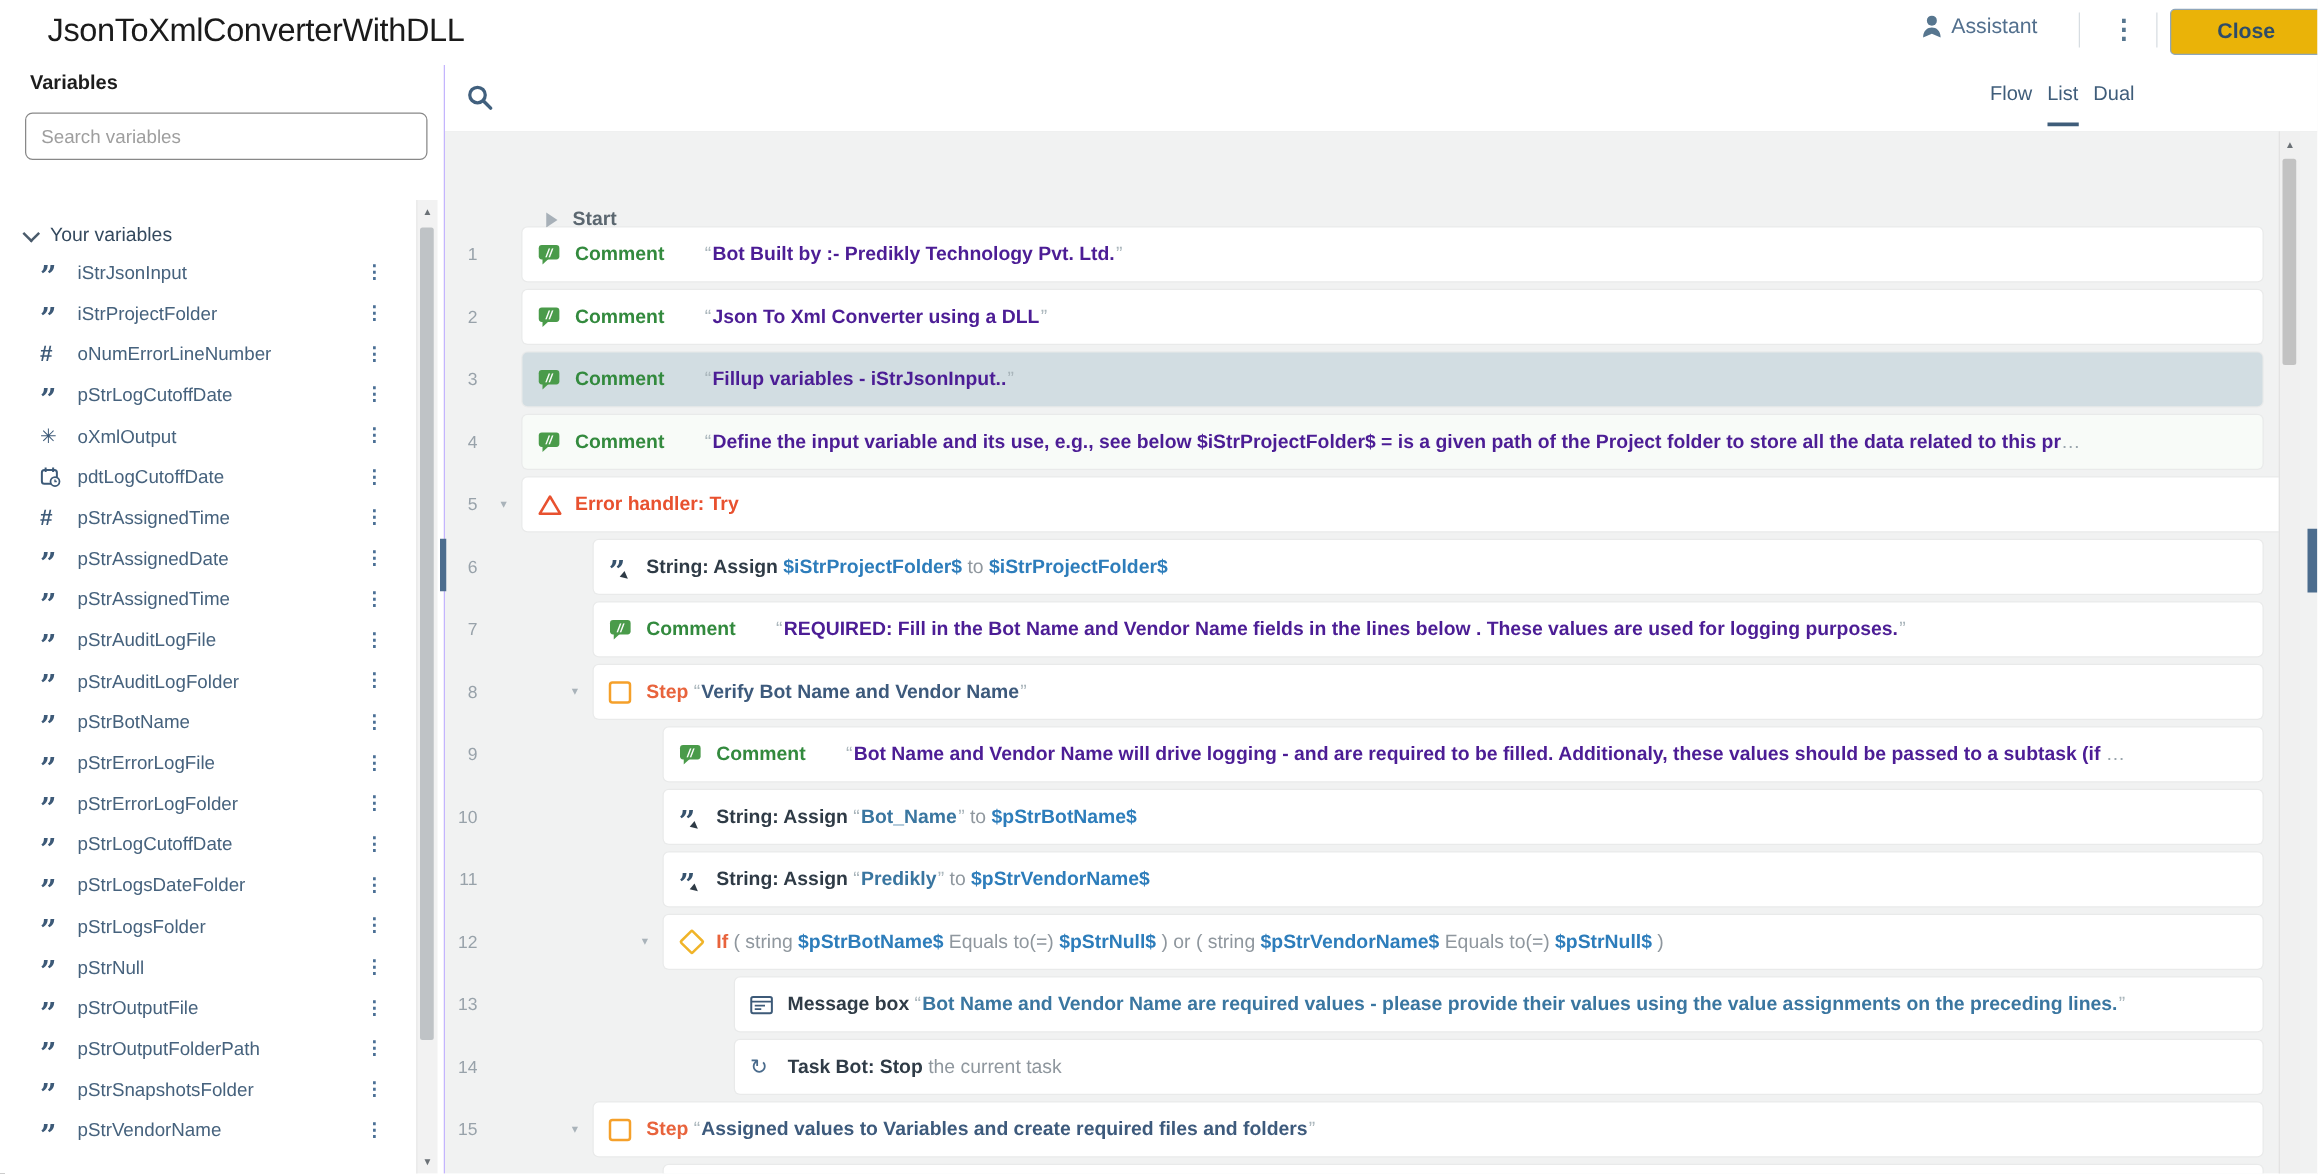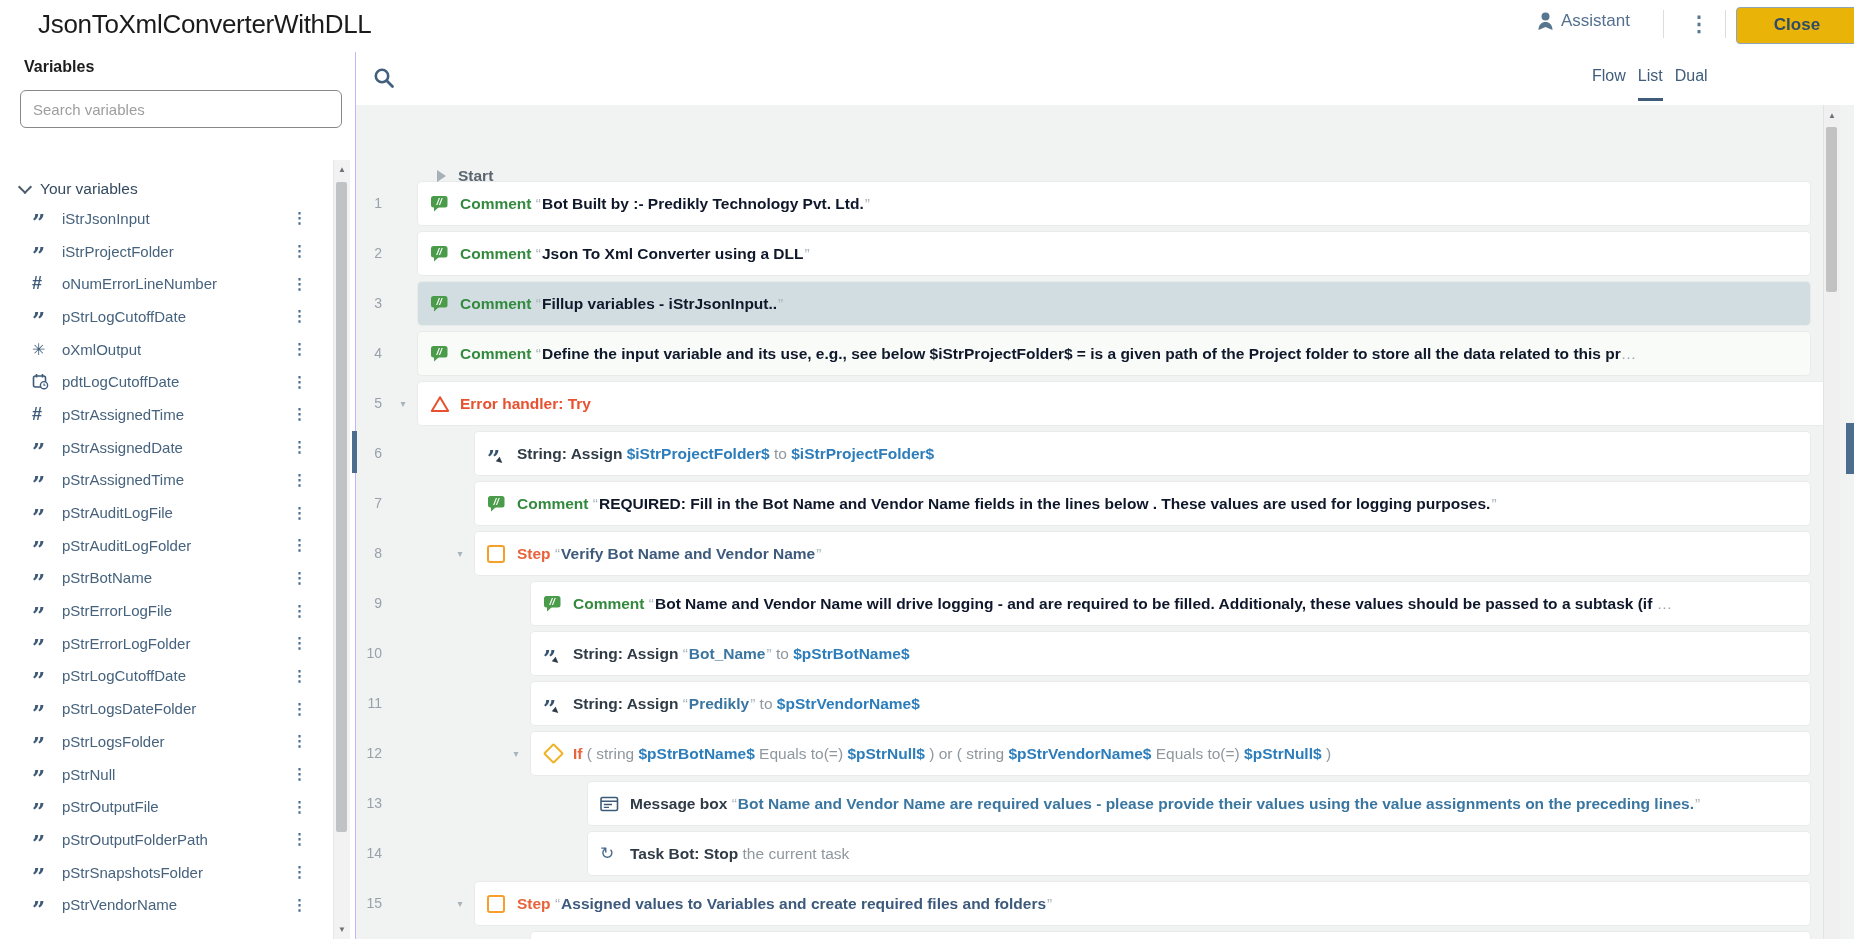--- a/index.html
+++ b/index.html
@@ -46,21 +46,21 @@
   .rows{position:absolute;left:0;top:0;width:1854px;height:939px;pointer-events:none;}
   .rownum{position:absolute;width:30px;text-align:right;font-size:14px;color:#98a2aa;line-height:43px;}
   .rowchev{position:absolute;width:16px;text-align:center;font-size:10px;color:#a9b3ba;line-height:43px;cursor:pointer;pointer-events:auto;}
   .card{position:absolute;height:43px;background:#fff;border-radius:4px;overflow:hidden;white-space:nowrap;box-shadow:0 0 0 1px rgba(0,0,0,0.03);cursor:pointer;pointer-events:auto;}
   .card.selected{background:#d2dde2;}
   .card.tint{background:#f8fbf8;}
   .card .ictray{position:absolute;left:12px;top:0;height:43px;width:26px;display:flex;align-items:center;}
   .card .txt{position:absolute;left:42px;right:6px;top:0;height:43px;line-height:43px;font-size:15.5px;overflow:hidden;}
   .act{color:#2f3b46;font-weight:700;}
   .cmt-kw{color:#338a3e;font-weight:700;}
-  .cmt{color:#0f172a;font-weight:600;}
+  .cmt{color:#4c1d95;font-weight:600;margin-left:28px;}
   .qd::before{content:"\201C";color:#a8b4ba;font-weight:400;margin-right:1px;}
   .qd::after{content:"\201D";color:#a8b4ba;font-weight:400;margin-left:1px;}
   .cut::after{content:"";margin:0;}
   .ell{color:#9aa5ad;}
   .kw-err{color:#e8512f;font-weight:600;}
   .kw-step{color:#e8633c;font-weight:700;}
   .var{color:#2d7dbb;font-weight:700;}
   .plain{color:#8f979e;font-weight:400;}
   .str{color:#3a76a0;font-weight:600;}
   .title-seg{color:#3d5a7c;font-weight:700;}

